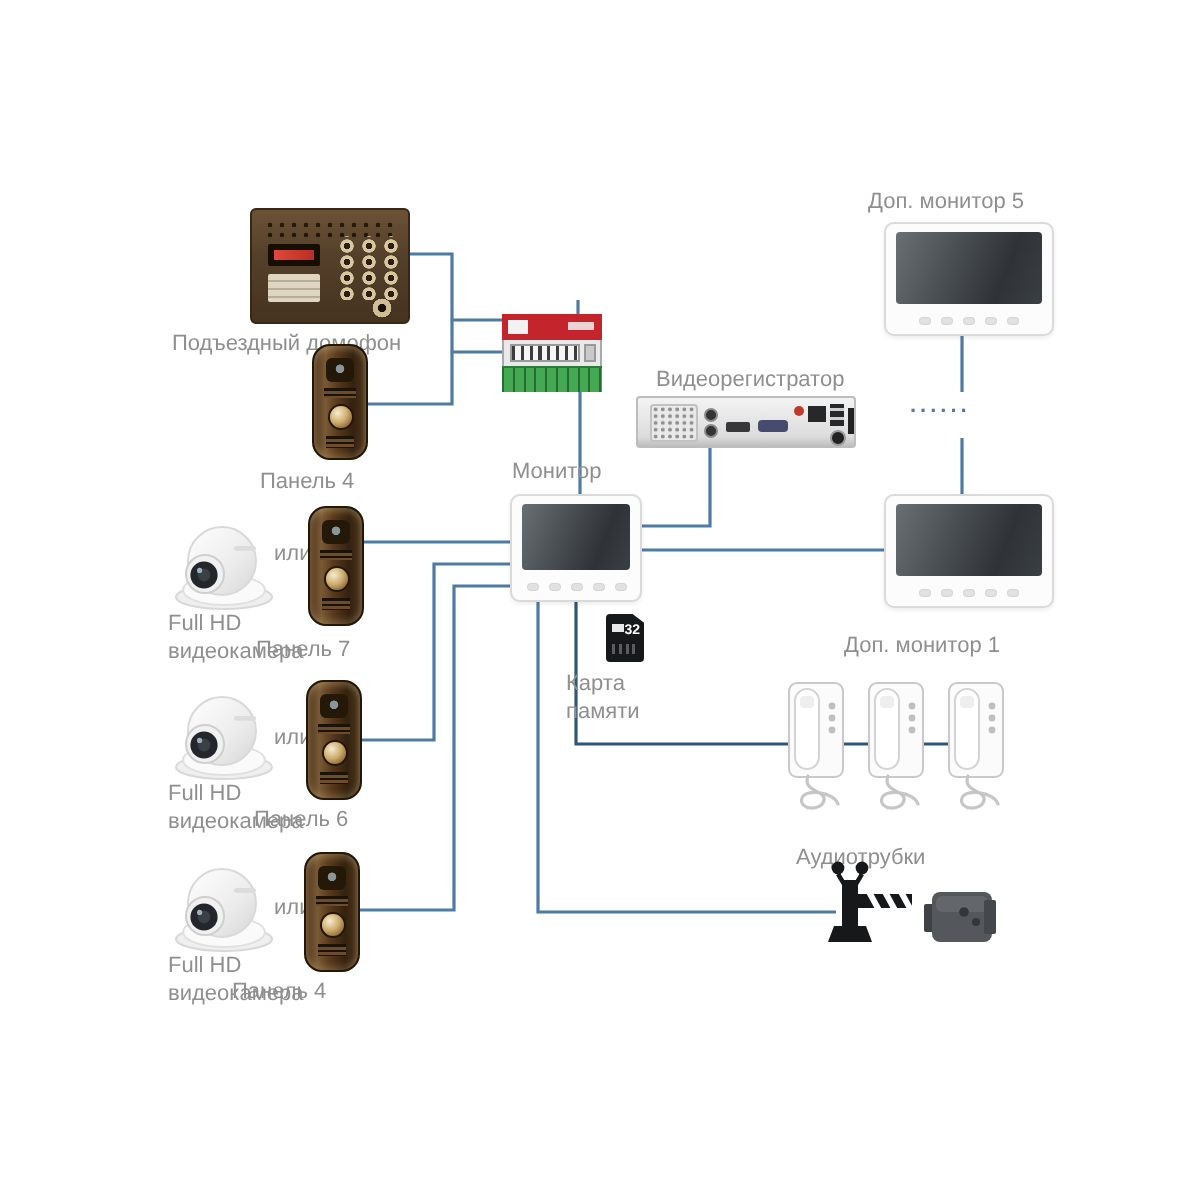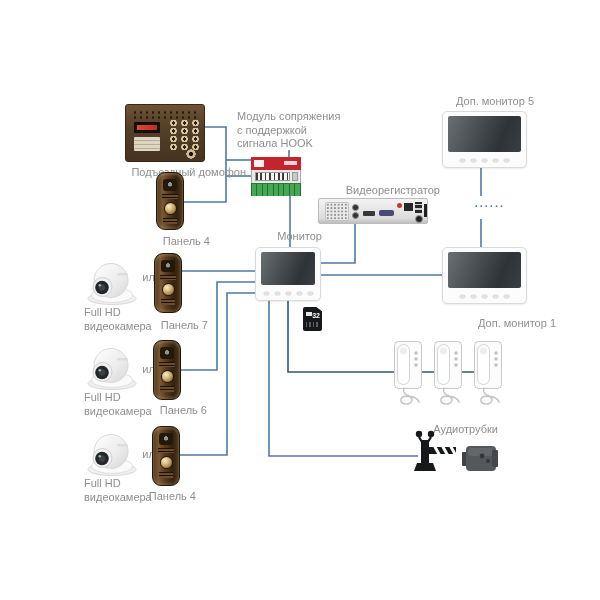--- a/index.html
+++ b/index.html
@@ -1,20 +1,20 @@
 <!DOCTYPE html>
 <html><head>
 <meta charset="utf-8">
 <style>
   html,body{margin:0;padding:0;background:#fff}
   .stage{position:relative;width:600px;height:600px;background:#fff;overflow:hidden;
          font-family:"Liberation Sans",sans-serif}
   .wires{position:absolute;left:0;top:0;z-index:0}
   .dev,.lbl{position:absolute;z-index:1}
-  .lbl{font-size:11px;line-height:13.5px;color:#8f8f8f;text-align:right;white-space:nowrap}
+  .lbl{font-size:11px;line-height:13.5px;color:#8f8f8f;text-align:left;white-space:nowrap}
   .lbl.left{text-align:left}
   .dots-lbl{color:#4e7ba3;letter-spacing:2px;font-weight:bold;font-size:11px}
 
   
   .domofon{left:125px;top:104px;width:80px;height:58px;border-radius:3px;
     background:linear-gradient(180deg,#6d5236,#54402a 40%,#463320);
     border:1px solid #362716;box-sizing:border-box}
   .df-dots{position:absolute;left:6px;top:5px;width:68px;height:9px;
     background-image:radial-gradient(circle,#241808 0 1px,transparent 1.3px);
     background-size:6px 5px}
@@ -152,25 +152,20 @@
     <div class="df-keypad"></div>
     <div class="df-spk"></div>
   </div>
   <div class="lbl" style="left:86px;top:166px;width:160px">Подъездный домофон</div>
 
   <div class="dev module">
     <div class="mod-top"></div>
     <div class="mod-mid"></div>
     <div class="mod-bot"></div>
   </div>
-  <div class="lbl left" style="left:237px;top:110px;width:120px">
-    <div>Модуль сопряжения</div>
-    <div>с поддержкой</div>
-    <div>сигнала HOOK</div>
-  </div>
 
   <div class="dev panel" style="left:156px;top:172px;height:58px">
     <div class="p-cam"></div>
     <div class="p-slot"></div>
     <div class="p-btn"></div>
     <div class="p-slot2"></div>
   </div>
   <div class="lbl" style="left:130px;top:235px;width:80px">Панель 4</div>
 
   <svg class="dev" style="left:84px;top:261px" width="56" height="44">
@@ -264,26 +259,30 @@
   <div class="dev monitor mon-ext" style="left:442px;top:247px;width:85px;height:57px">
     <div class="m-screen"></div>
     <div class="m-btns">
         <span></span>
         <span></span>
         <span></span>
         <span></span>
         <span></span>
       </div>
   </div>
-  <div class="lbl" style="left:456px;top:317px;width:100px">Доп. монитор 1</div>
+  <div class="lbl" style="left:422px;top:317px;width:100px">Доп. монитор 1</div>
 
   <div class="dev sdcard">
     <span class="sd-logo"></span>
     <span class="sd-cap">32</span>
     <span class="sd-stripe"></span>
+  </div>
+  <div class="lbl" style="left:283px;top:336px;width:60px">
+    <div>Карта</div>
+    <div>памяти</div>
   </div>
 
   <svg class="dev" style="left:391px;top:340px" width="34" height="70">
       <use href="#sym-handset"></use>
     </svg>
   <svg class="dev" style="left:431px;top:340px" width="34" height="70">
       <use href="#sym-handset"></use>
     </svg>
   <svg class="dev" style="left:471px;top:340px" width="34" height="70">
       <use href="#sym-handset"></use>

